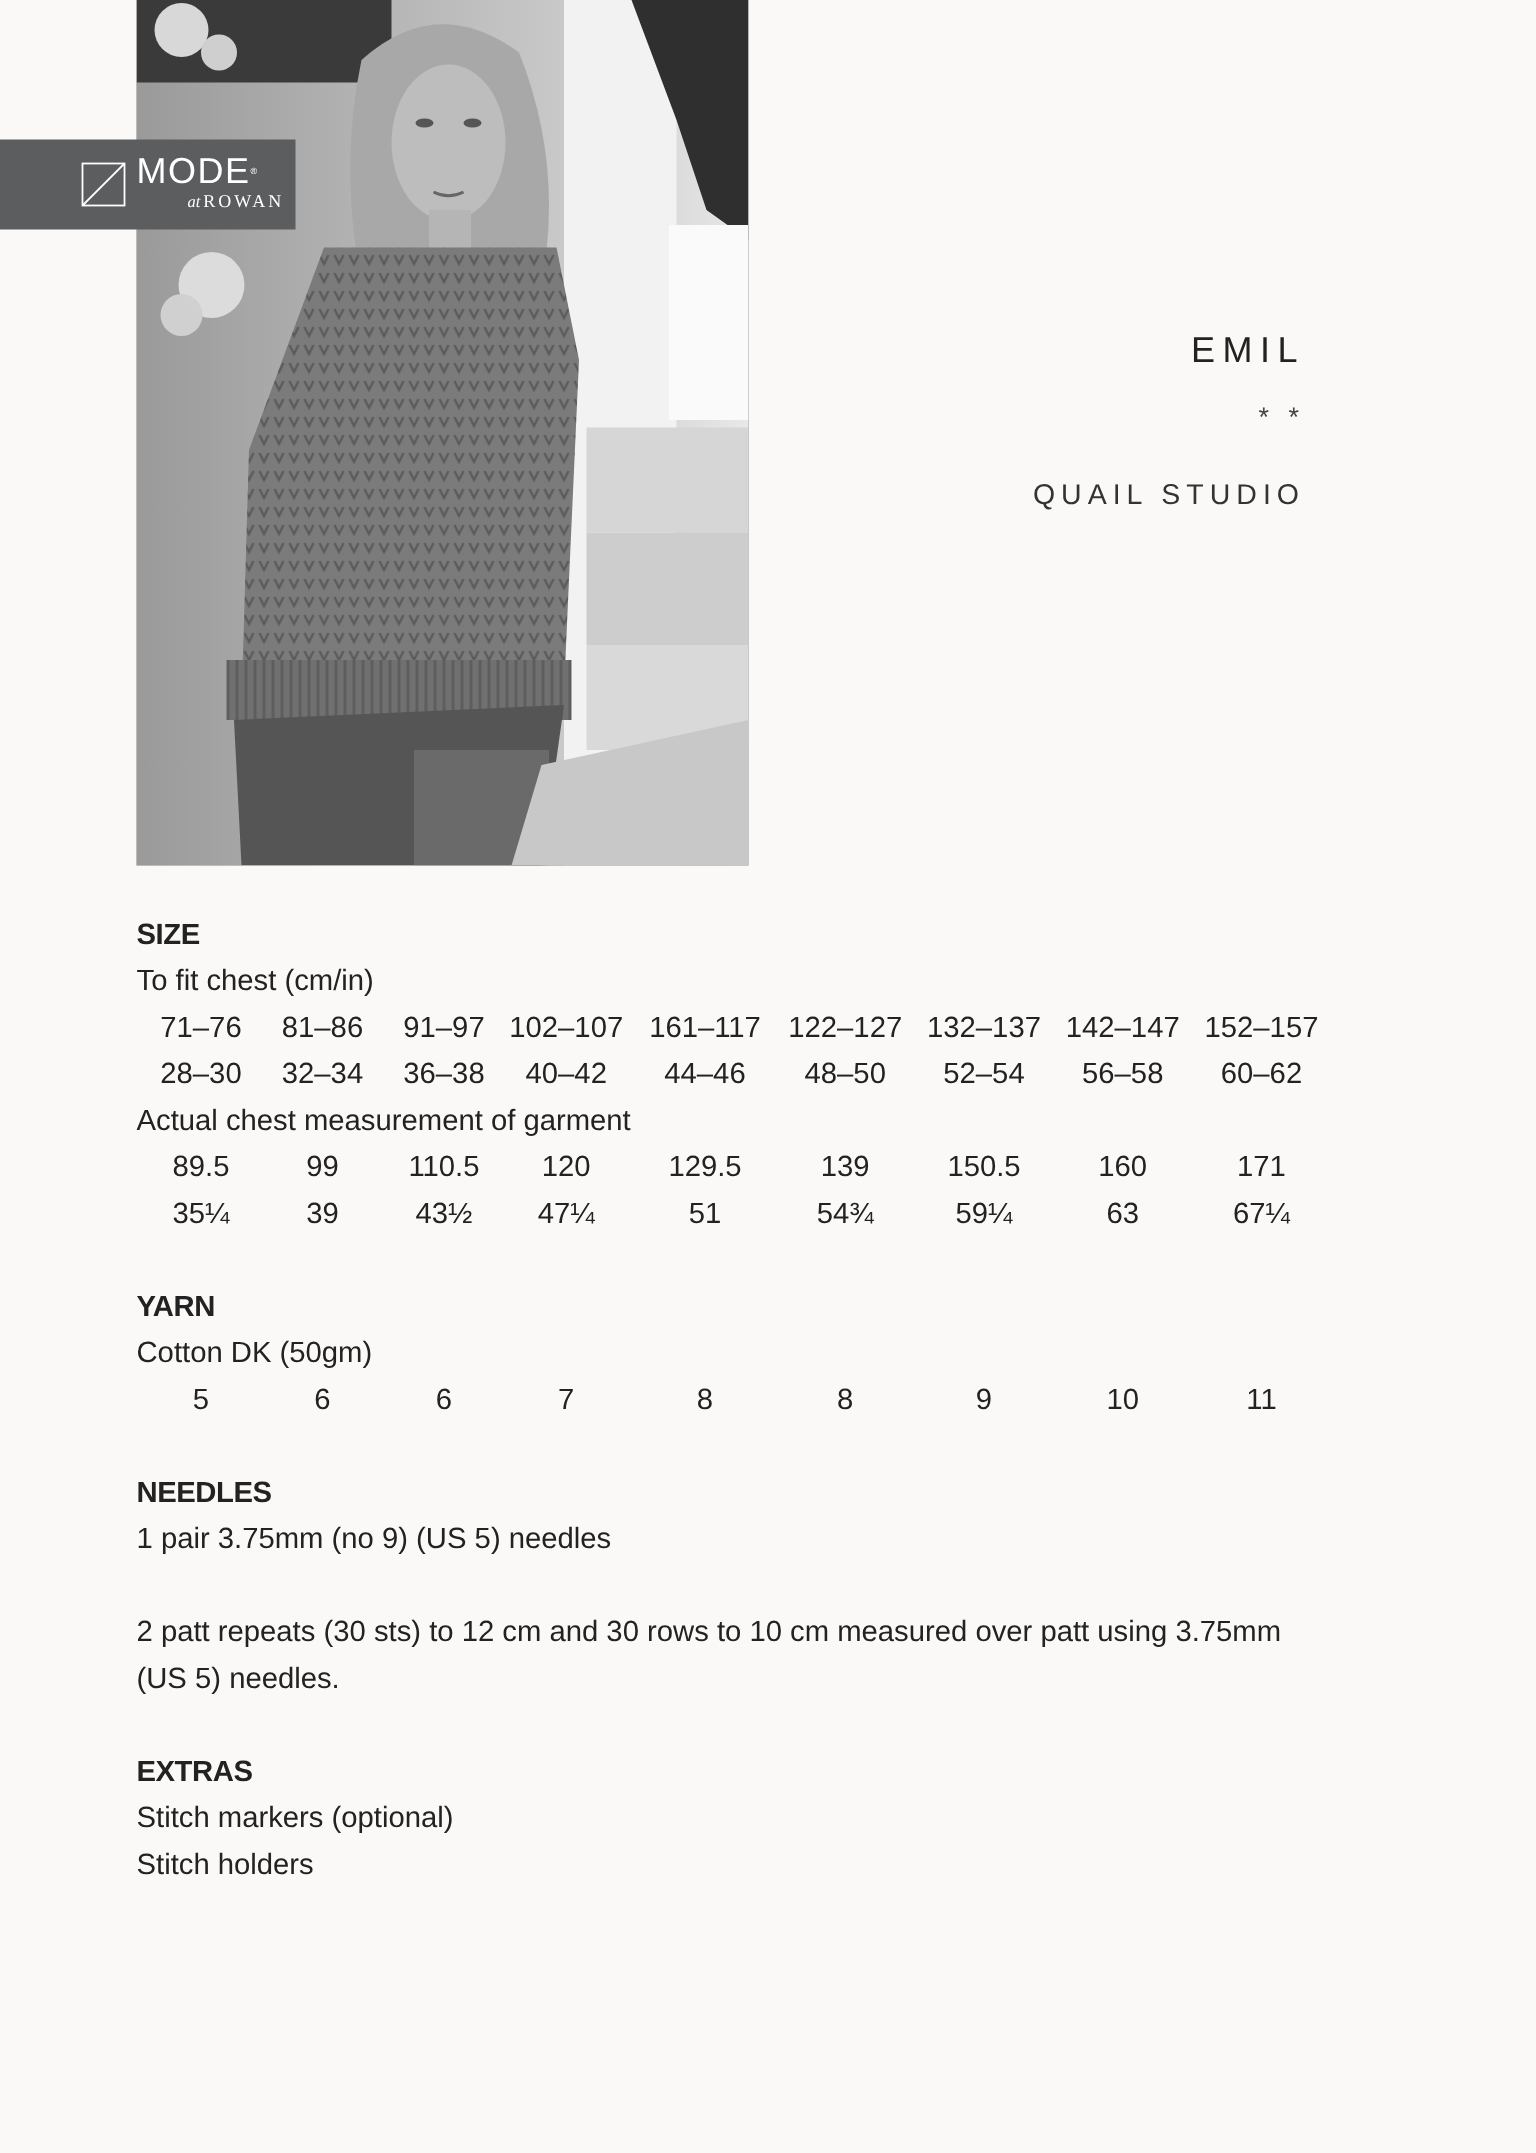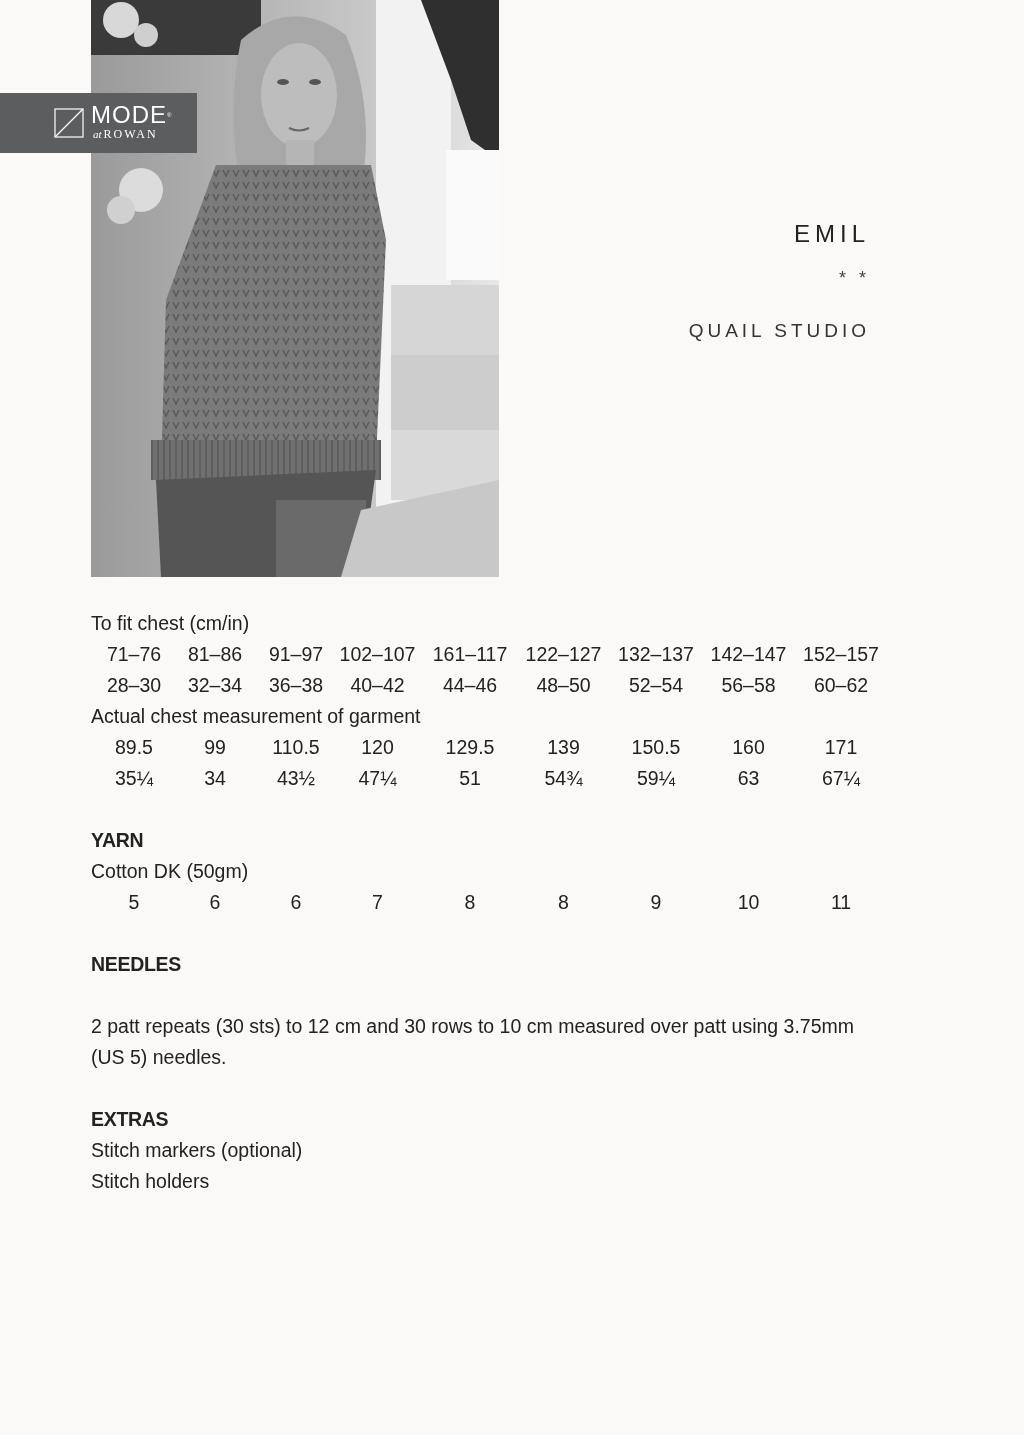--- a/index.html
+++ b/index.html
@@ -20,21 +20,21 @@
   .logo .mark { position: absolute; left: 54px; top: 15px; width: 30px; height: 30px; }
   .logo .mode {
     position: absolute; left: 91px; top: 10px; font-size: 24px; letter-spacing: 1px;
     font-family: "Liberation Sans", sans-serif; line-height: 24px;
   }
   .logo .mode sup { font-size: 6px; vertical-align: top; }
   .logo .rowan {
     position: absolute; left: 93px; top: 35px; font-size: 12px; letter-spacing: 2px;
     font-family: "Liberation Serif", serif; line-height: 12px;
   }
-  .logo .rowan i { letter-spacing: 0; font-size: 11px; margin-right: 2px; }
+  .logo .rowan i { letter-spacing: 0; font-size: 11px; margin-right: 2px; margin-left: 32px; }
 
   .title-block { position: absolute; left: 640px; width: 230px; text-align: right; }
   .title { top: 220px; font-size: 24px; letter-spacing: 5px; color: #222; }
   .stars { top: 268px; font-size: 18px; letter-spacing: 4px; color: #444; }
   .designer { top: 320px; font-size: 19px; letter-spacing: 4px; color: #333; }
 
   .content { position: absolute; left: 91px; top: 608px; width: 840px; font-size: 19.5px; line-height: 31px; }
   .h { font-weight: bold; letter-spacing: -0.3px; }
   .row { display: flex; height: 31px; }
   .row span { display: inline-block; text-align: center; }
@@ -102,20 +102,21 @@
   </svg>
   <div class="mode"><span>MODE</span><sup>®</sup></div>
   <div class="rowan"><i>at</i><span>ROWAN</span></div>
 </div>
 
 <div class="title-block title">EMIL</div>
 <div class="title-block stars">* *</div>
 <div class="title-block designer">QUAIL STUDIO</div>
 
 <div class="content">
+  <div class="h">SIZE</div>
   <div>To fit chest (cm/in)</div>
 
   <div class="row">
     <span style="width:86px">71–76</span>
     <span style="width:76px">81–86</span>
     <span style="width:86px">91–97</span>
     <span style="width:77px">102–107</span>
     <span style="width:108px">161–117</span>
     <span style="width:79px">122–127</span>
     <span style="width:106px">132–137</span>
@@ -141,21 +142,21 @@
     <span style="width:86px">110.5</span>
     <span style="width:77px">120</span>
     <span style="width:108px">129.5</span>
     <span style="width:79px">139</span>
     <span style="width:106px">150.5</span>
     <span style="width:79px">160</span>
     <span style="width:106px">171</span>
   </div>
   <div class="row">
     <span style="width:86px">35¼</span>
-    <span style="width:76px">34</span>
+    <span style="width:76px">39</span>
     <span style="width:86px">43½</span>
     <span style="width:77px">47¼</span>
     <span style="width:108px">51</span>
     <span style="width:79px">54¾</span>
     <span style="width:106px">59¼</span>
     <span style="width:79px">63</span>
     <span style="width:106px">67¼</span>
   </div>
 
   <div class="gap"></div>
@@ -168,20 +169,21 @@
     <span style="width:77px">7</span>
     <span style="width:108px">8</span>
     <span style="width:79px">8</span>
     <span style="width:106px">9</span>
     <span style="width:79px">10</span>
     <span style="width:106px">11</span>
   </div>
 
   <div class="gap"></div>
   <div class="h">NEEDLES</div>
+  <div>1 pair 3.75mm (no 9) (US 5) needles</div>
 
   <div class="gap"></div>
   <div>2 patt repeats (30 sts) to 12 cm and 30 rows to 10 cm measured over patt using 3.75mm</div>
   <div>(US 5) needles.</div>
 
   <div class="gap"></div>
   <div class="h">EXTRAS</div>
   <div>Stitch markers (optional)</div>
   <div>Stitch holders</div>
 </div>

